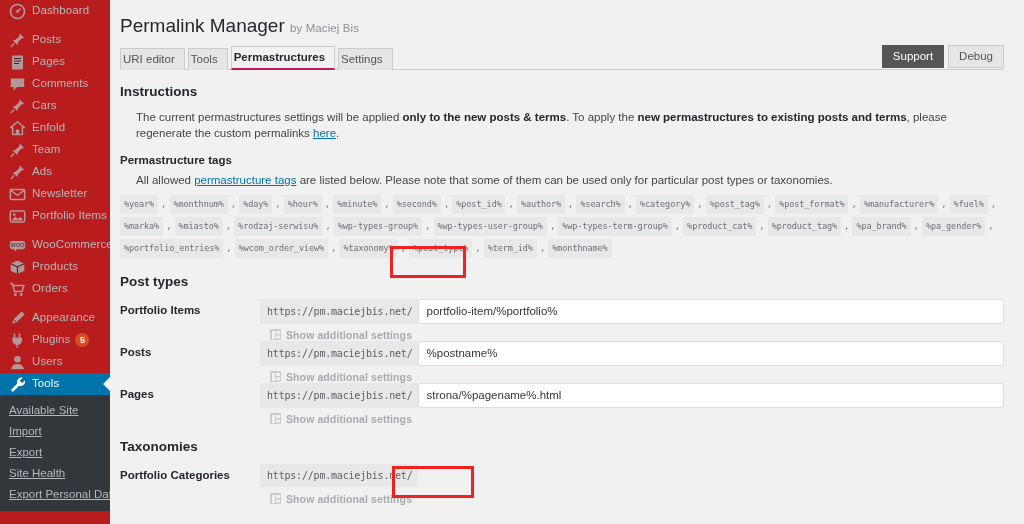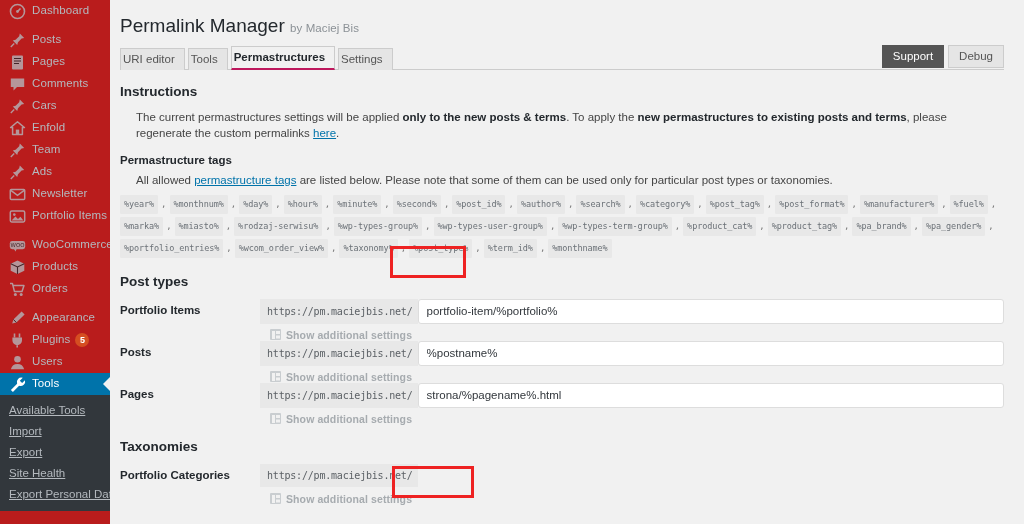--- a/index.html
+++ b/index.html
@@ -426,21 +426,21 @@
         <div class="menu-item current">
           <span class="ico">
             <svg width="17" height="17" viewBox="0 0 17 17" aria-hidden="true">
               <path d="M13.8 1.8 A4.6 4.6 0 0 0 8.1 7.8 L1.9 14 L3.9 16 L10.1 9.8 A4.6 4.6 0 0 0 16 4.2 L13.1 7.1 L10.8 4.8 Z" fill="currentColor"></path>
             </svg>
           </span>
           <span class="lbl">Tools</span>
         </div>
       </div>
     <div class="submenu" id="submenu-root">
-        <a class="sub-item" href="#">Available Tools</a>
+        <a class="sub-item" href="#">Available Site</a>
         <a class="sub-item" href="#">Import</a>
         <a class="sub-item" href="#">Export</a>
         <a class="sub-item" href="#">Site Health</a>
         <a class="sub-item" href="#">Export Personal Data</a>
       </div>
   </div>
 
   <div class="content">
 
     <div class="page-title">

